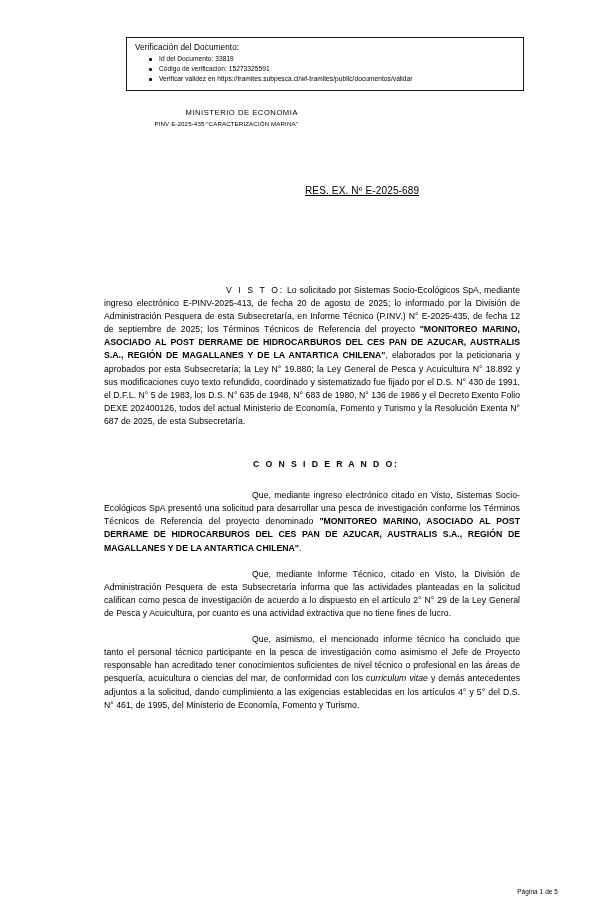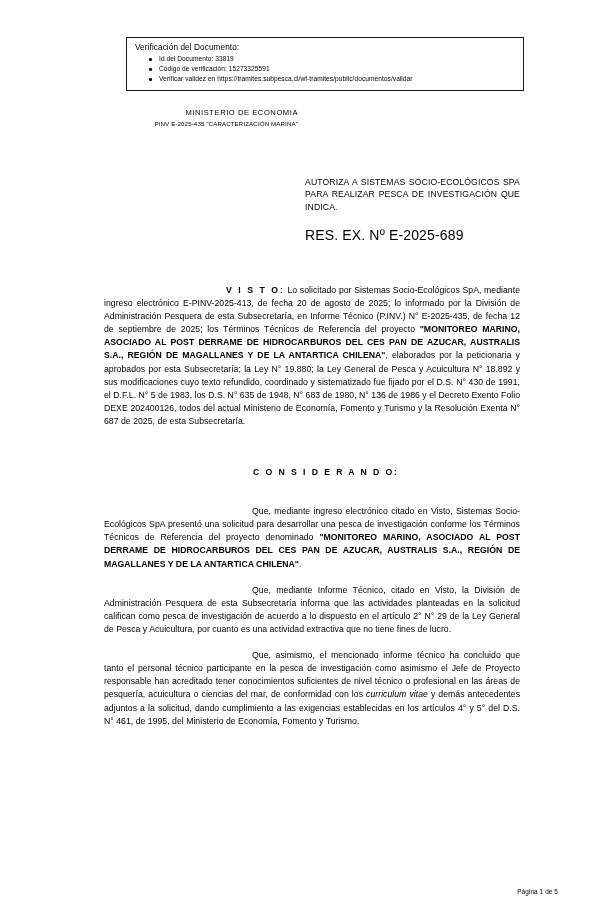--- a/index.html
+++ b/index.html
@@ -104,24 +104,25 @@
     text-align-last: left;
     letter-spacing: 0.15px;
   }
   .place-date {
     margin-top: 16px;
     font-size: 8.6px;
     line-height: 12.4px;
     letter-spacing: 0.15px;
   }
   .res-num {
-    margin-top: 16px;
-    font-size: 14px;
+    margin-top: 9px;
+    font-size: 10px;
     line-height: 12.4px;
     letter-spacing: 0.15px;
+    text-decoration: underline;
   }
 
   
   .body-area {
     position: absolute;
     left: 104px;
     top: 284px;
     width: 416px;
   }
   .para {
@@ -136,36 +137,36 @@
   }
   .indent-lead {
     display: inline-block;
     width: 122px;
   }
   .indent-lead-sm {
     display: inline-block;
     width: 148px;
   }
   .spaced {
-    font-weight: bold;
+    font-weight: normal;
     letter-spacing: 1.9px;
   }
   .bold {
     font-weight: bold;
   }
   .ital {
     font-style: italic;
   }
   .section-head {
     font-size: 8.7px;
     line-height: 13.1px;
     font-weight: bold;
     letter-spacing: 1.9px;
     text-align: center;
-    margin: 12px;
+    margin: 4px;
     padding-left: 28px;
   }
   .gap-considerando {
     height: 26px;
   }
   .gap-after-considerando {
     height: 14px;
   }
 
   
@@ -196,21 +197,20 @@
       <li>Verificar validez en https://tramites.subpesca.cl/wf-tramites/public/documentos/validar</li>
     </ul>
   </div>
 
   <div class="letterhead">
     <div class="lh-line1">MINISTERIO DE ECONOMIA</div>
     <div class="lh-proj">PINV E-2025-435 "CARACTERIZACIÓN MARINA"</div>
   </div>
 
   <div class="title-block">
-    <div class="doc-title">AUTORIZA A SISTEMAS SOCIO-ECOLÓGICOS SPA PARA REALIZAR PESCA DE INVESTIGACIÓN QUE INDICA.</div>
     <div class="res-num">RES. EX. Nº E-2025-689</div>
   </div>
 
   <div class="body-area">
 
     <p class="para">
       <span class="indent-lead"></span><span class="spaced">V I S T O:</span><span> Lo solicitado por Sistemas Socio-Ecológicos SpA, mediante ingreso electrónico E-PINV-2025-413, de fecha 20 de agosto de 2025; lo informado por la División de Administración Pesquera de esta Subsecretaría, en Informe Técnico (P.INV.) N° E-2025-435, de fecha 12 de septiembre de 2025; los Términos Técnicos de Referencia del proyecto </span><span class="bold">"MONITOREO MARINO, ASOCIADO AL POST DERRAME DE HIDROCARBUROS DEL CES PAN DE AZUCAR, AUSTRALIS S.A., REGIÓN DE MAGALLANES Y DE LA ANTARTICA CHILENA"</span><span>, elaborados por la peticionaria y aprobados por esta Subsecretaría; la Ley N° 19.880; la Ley General de Pesca y Acuicultura N° 18.892 y sus modificaciones cuyo texto refundido, coordinado y sistematizado fue fijado por el D.S. N° 430 de 1991, el D.F.L. N° 5 de 1983, los D.S. N° 635 de 1948, N° 683 de 1980, N° 136 de 1986 y el Decreto Exento Folio DEXE 202400126, todos del actual Ministerio de Economía, Fomento y Turismo y la Resolución Exenta N° 687 de 2025, de esta Subsecretaría.</span>
     </p>
 
     <div class="gap-considerando"></div>

